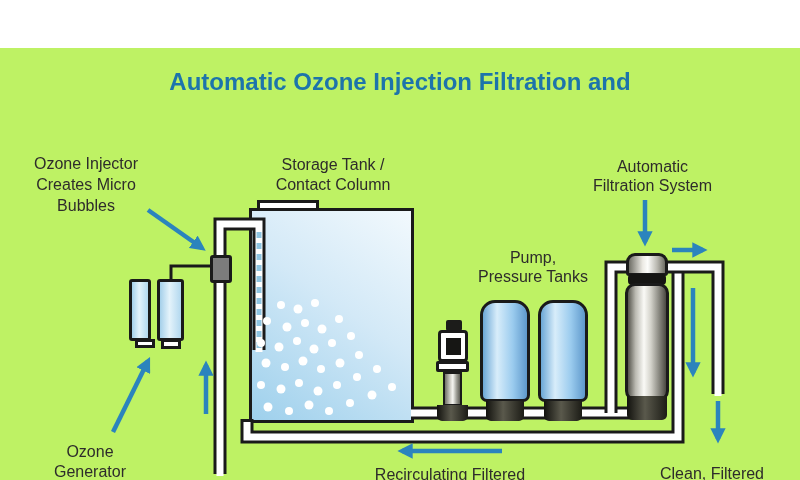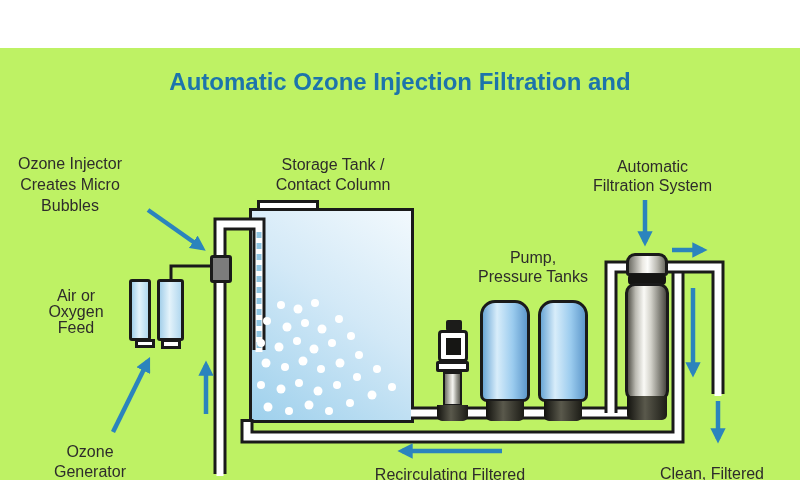--- a/index.html
+++ b/index.html
@@ -147,26 +147,23 @@
     <line class="flow-arrow" x1="148" y1="162" x2="202" y2="200" marker-end="url(#ah)"></line>
     <line class="flow-arrow" x1="113" y1="384" x2="148" y2="313" marker-end="url(#ah)"></line>
     <line class="flow-arrow" x1="206" y1="366" x2="206" y2="317" marker-end="url(#ah)"></line>
     <line class="flow-arrow" x1="645" y1="152" x2="645" y2="194" marker-end="url(#ah)"></line>
     <line class="flow-arrow" x1="672" y1="202" x2="703" y2="202" marker-end="url(#ah)"></line>
     <line class="flow-arrow" x1="693" y1="240" x2="693" y2="325" marker-end="url(#ah)"></line>
     <line class="flow-arrow" x1="718" y1="353" x2="718" y2="391" marker-end="url(#ah)"></line>
     <line class="flow-arrow" x1="502" y1="403" x2="402" y2="403" marker-end="url(#ah)"></line>
   </svg>
 
-  <div class="lbl" style="left:0;top:105px;width:140px;line-height:21px;text-align:center;">Ozone Injector
+  <div class="lbl" style="left:16px;top:105px;width:140px;line-height:21px;text-align:center;">Ozone Injector
 Creates Micro
 Bubbles</div>
-  <div class="lbl" style="left:26px;top:240px;width:100px;line-height:16px;">Air or
-Oxygen
-Feed</div>
   <div class="lbl" style="left:20px;top:394px;width:140px;line-height:20px;">Ozone
 Generator</div>
   <div class="lbl" style="left:252px;top:107px;width:162px;line-height:20px;">Storage Tank /
 Contact Column</div>
   <div class="lbl" style="left:443px;top:200px;width:180px;">Pump,
 Pressure Tanks</div>
   <div class="lbl" style="left:149px;top:436px;width:140px;">From Well</div>
   <div class="lbl" style="left:570px;top:109px;width:165px;">Automatic
 Filtration System</div>
   <div class="lbl" style="left:339px;top:417px;width:222px;">Recirculating Filtered

